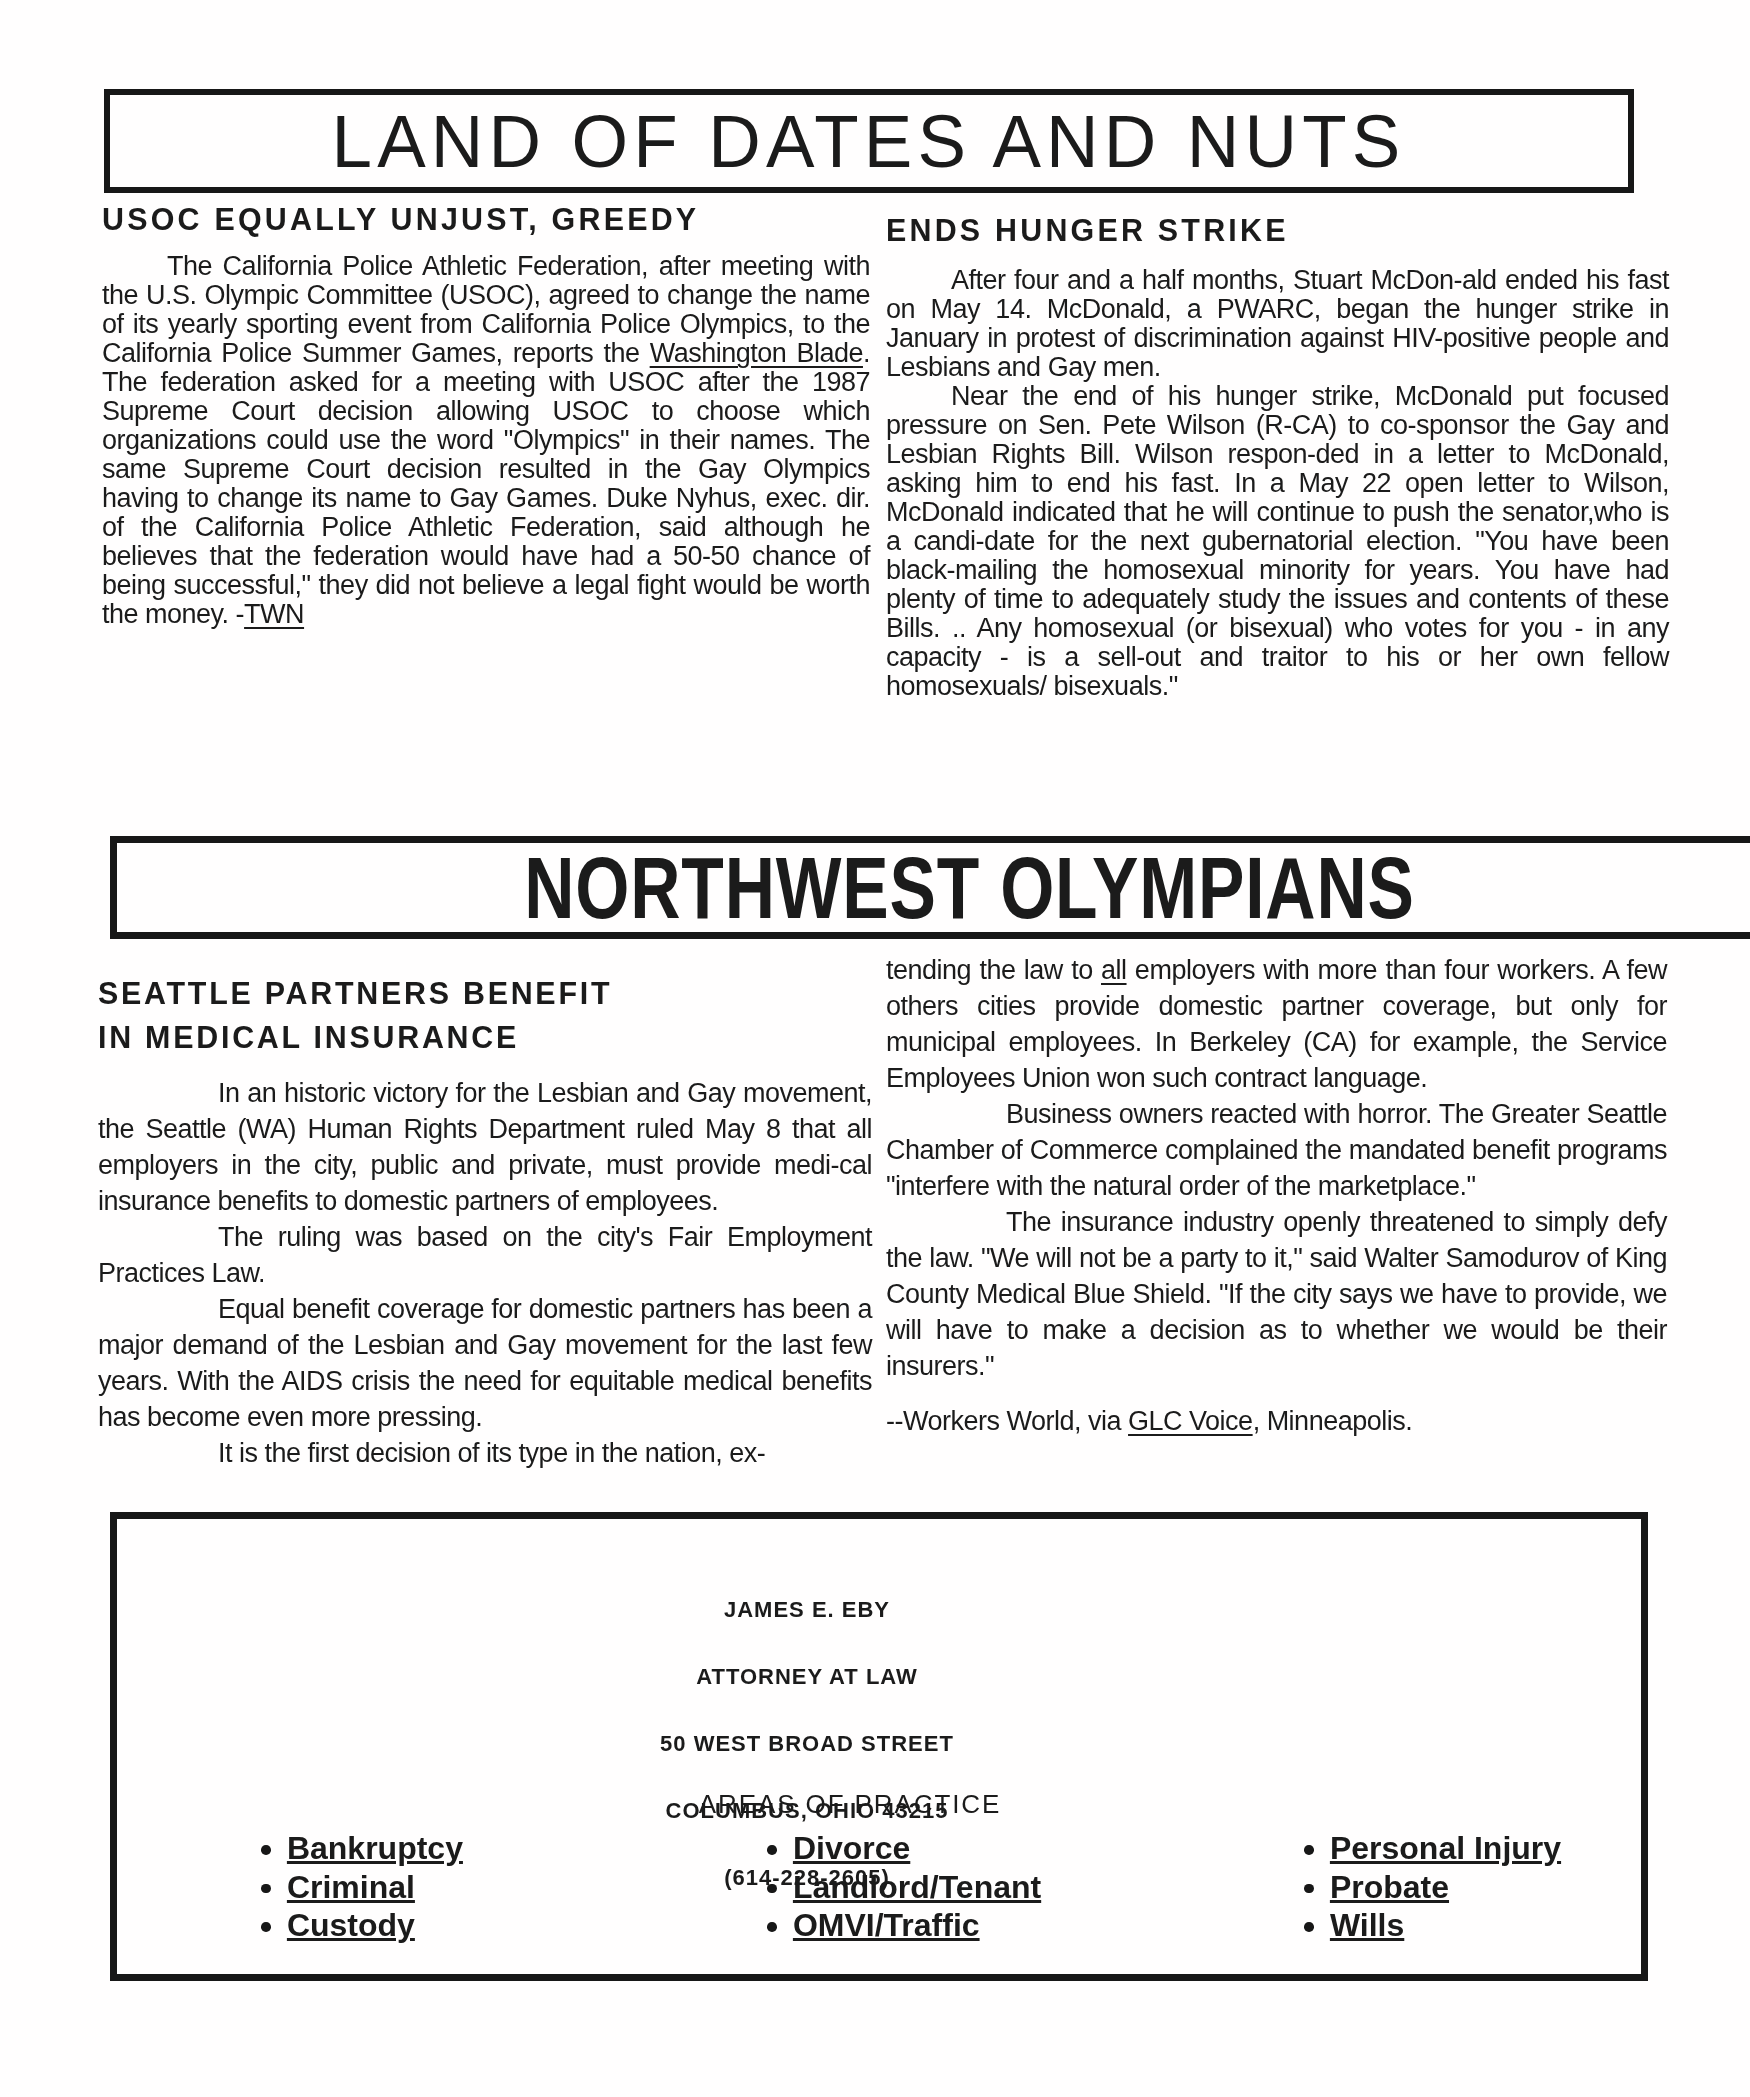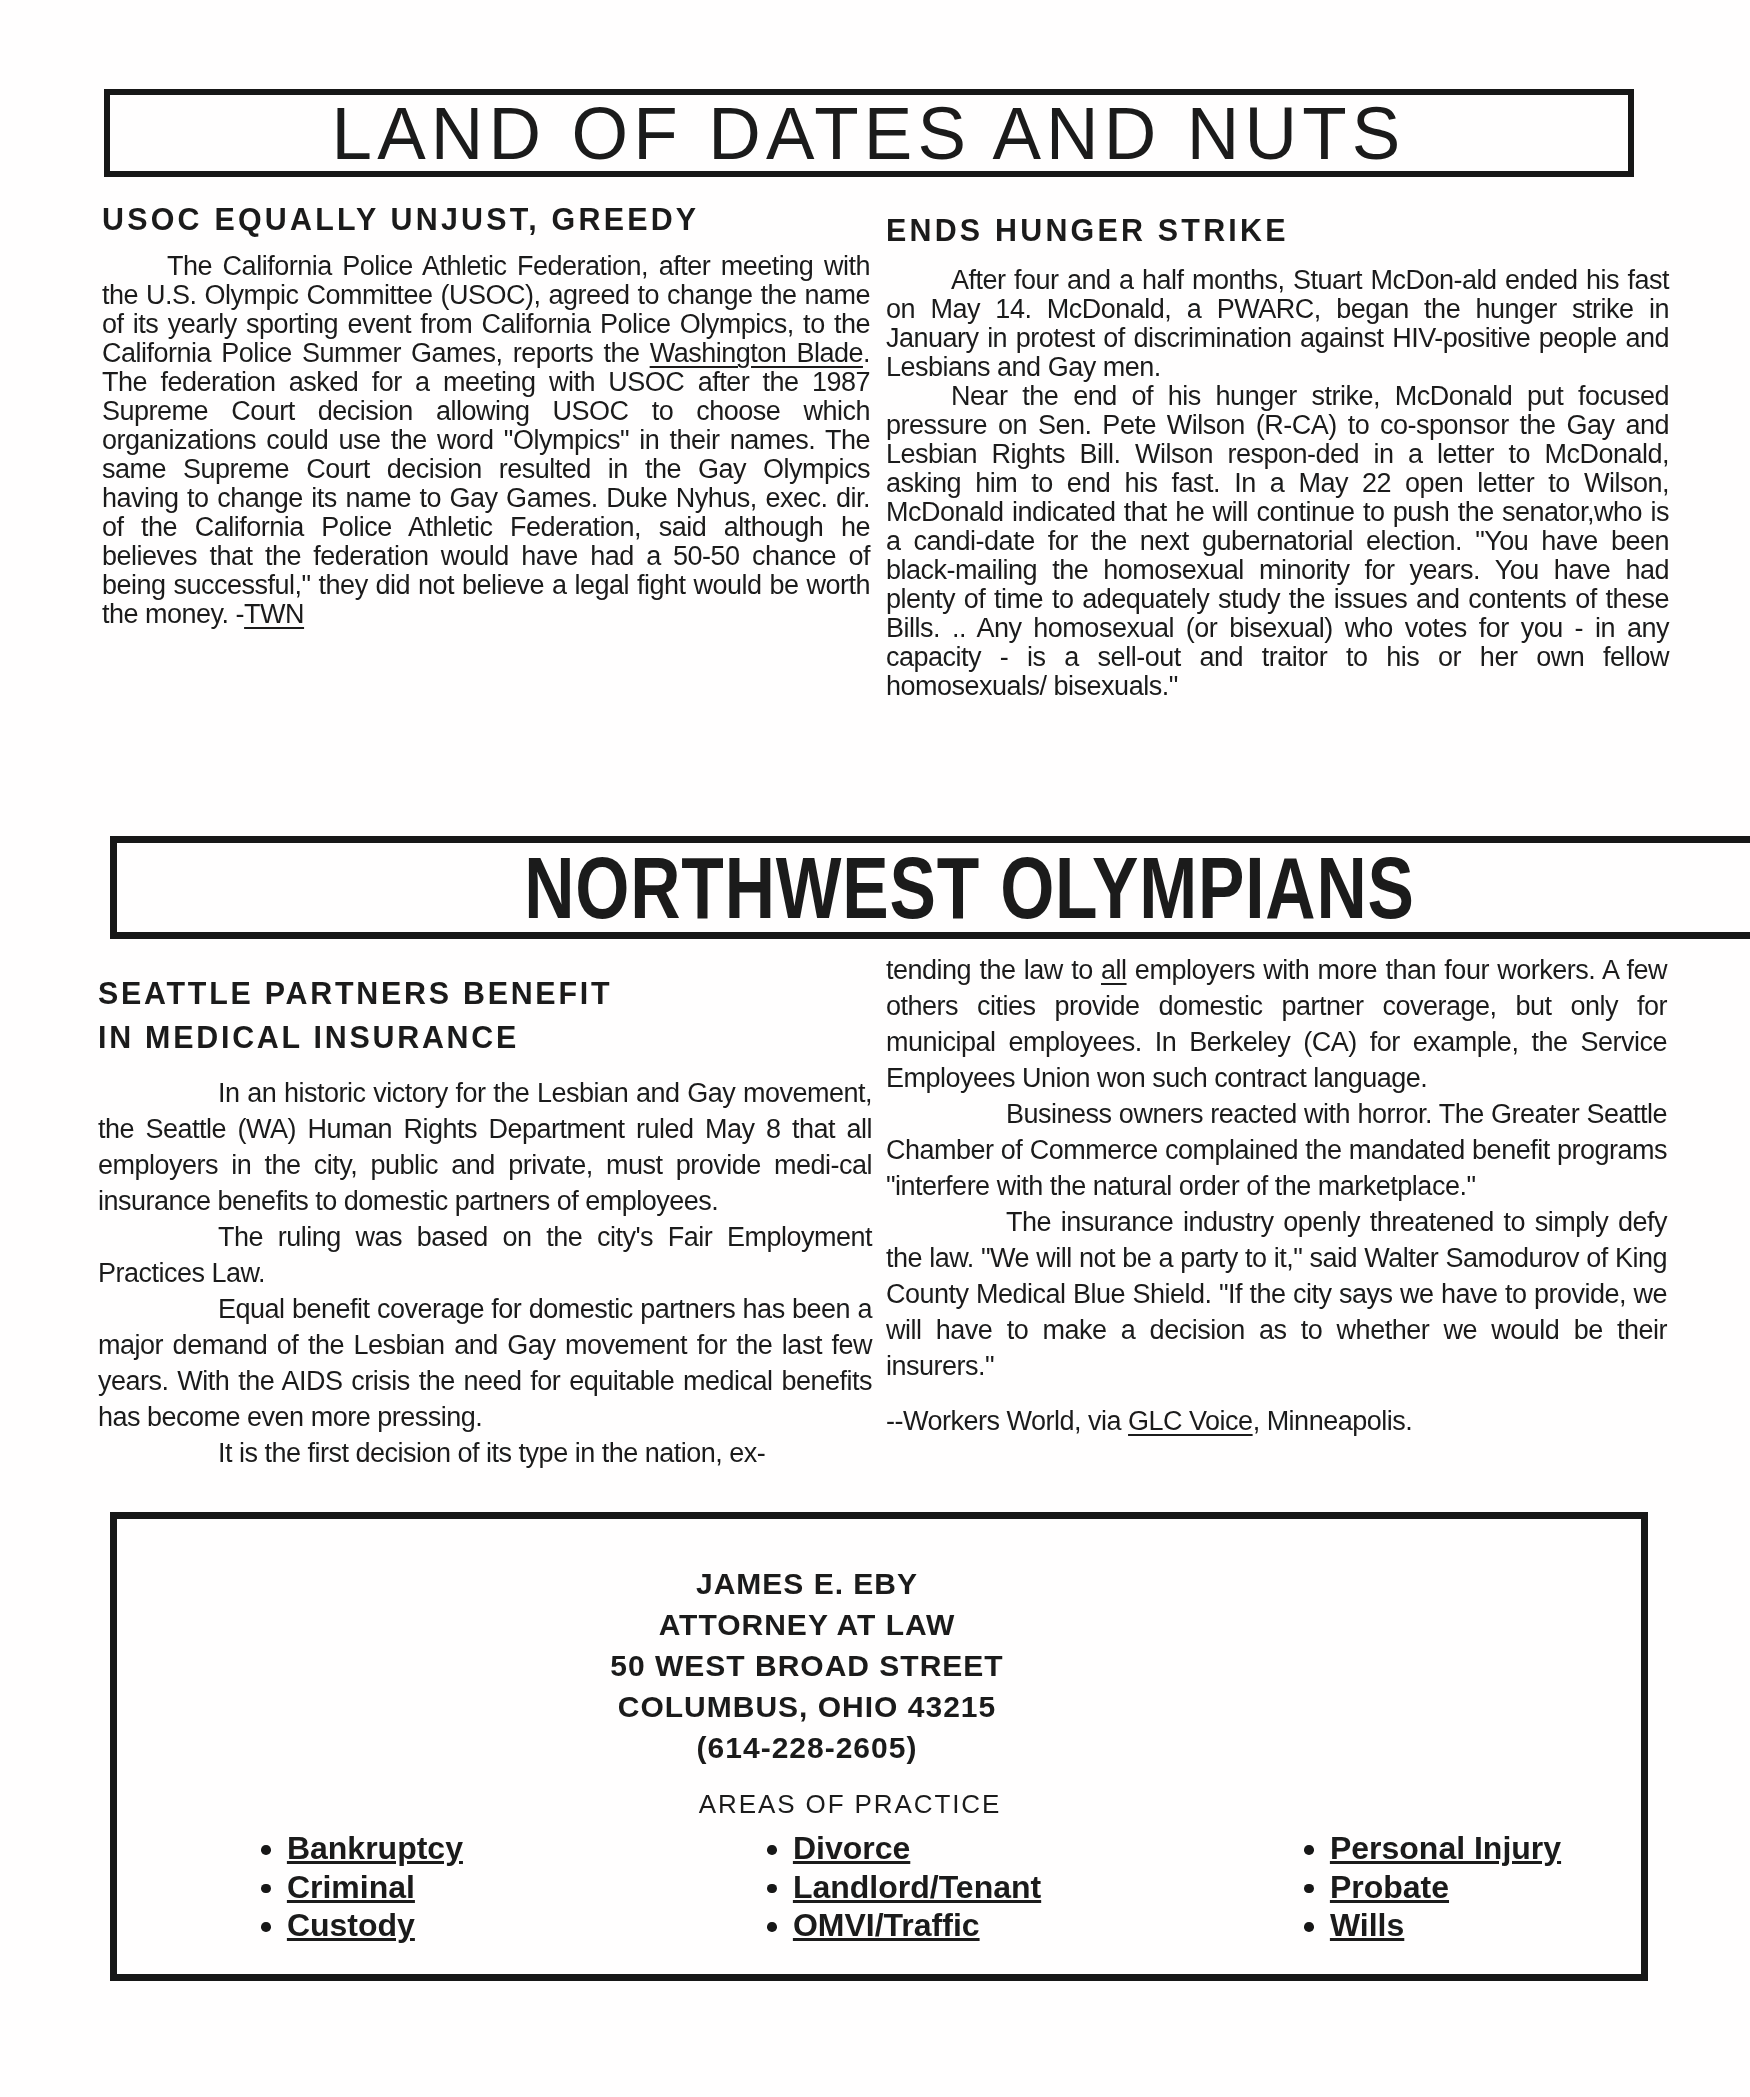--- a/index.html
+++ b/index.html
@@ -3,21 +3,21 @@
 <meta charset="utf-8">
 <style>
   * { margin:0; padding:0; box-sizing:border-box; }
   html,body { background:#ffffff; }
   .page {
     position:relative; width:1750px; height:2097px; background:#fffefe;
     color:#1b1b1b; font-family:"Liberation Sans", sans-serif;
     overflow:hidden;
   }
   .box { position:absolute; border:6.7px solid #171717; display:flex; align-items:center; justify-content:center; }
-  .box1 { left:104px; top:89px; width:1530px; height:88px;align-items:center; }
+  .box1 { left:104px; top:89px; width:1530px; height:104px;align-items:center; }
   .box1-title { font-size:75px; font-weight:400; letter-spacing:5.3px; white-space:nowrap; transform:scaleX(0.97); }
   .box2 { left:110px; top:836px; width:1719px; height:103px; border-width:7.7px; }
   .box2-title { font-size:87px; font-weight:700; letter-spacing:1px; white-space:nowrap; display:inline-block; transform:scaleX(0.80); }
 
   .col { position:absolute; }
   .headline {
     font-size:32px; font-weight:700; letter-spacing:3.4px; white-space:nowrap;
     transform:scaleX(0.95); transform-origin:left center;
   }
   .body { font-size:27px; line-height:29px; text-align:justify; letter-spacing:-0.5px; }
@@ -33,21 +33,21 @@
   .seattle-left  { left:98px; top:971px; width:774px; }
   .seattle-headline { font-size:32px; font-weight:700; letter-spacing:2.9px; line-height:44px; white-space:nowrap; transform:scaleX(0.95); transform-origin:left center; }
   .seattle-left .first-para { margin-top:16.3px; }
   .seattle-right { left:886px; top:952px; width:781px; }
   .sig { text-align:left; margin-top:19px; text-indent:0; }
 
   .u { text-decoration:underline; text-decoration-thickness:1.9px; text-underline-offset:4.3px;text-align:center; }
 
   .ad { position:absolute; left:110px; top:1512px; width:1538px; height:469px; border:7.7px solid #171717; background:#fffefe; }
   .ad-center { position:absolute; left:0; right:144px; top:44px; text-align:center; }
-  .ad-line { font-size:30px; line-height:41px; font-weight:700; letter-spacing:1px; }
+  .ad-line { font-size:22px; line-height:41px; font-weight:700; letter-spacing:1px;margin-top:26px; }
   .ad-areas-title { position:absolute; left:0; right:58px; top:270px; text-align:center; font-size:26px; font-weight:400; letter-spacing:1.9px; }
   .area-col { position:absolute; top:316px; list-style:none; }
   .area-col li { font-size:32px; font-weight:700; line-height:27px; margin-bottom:11.5px; white-space:nowrap;text-decoration:underline; }
   .c1 { left:144px; } .c2 { left:650px; } .c3 { left:1187px; }
   .dot { display:inline-block; width:9.6px; height:9.6px; border-radius:50%; background:#171717; margin-right:16.3px; vertical-align:16%; }
 </style>
 </head>
 <body>
 
 <div class="page">

